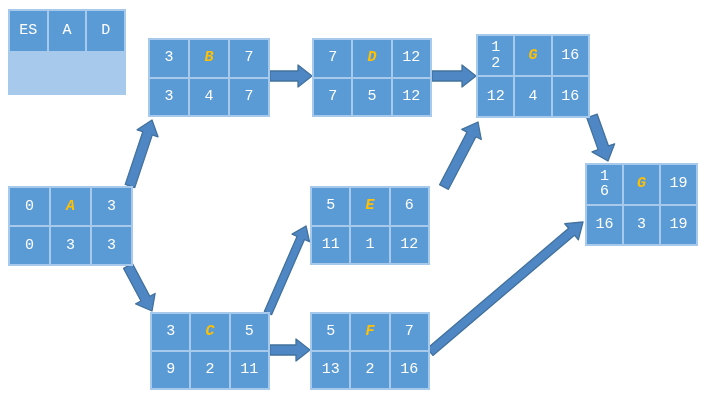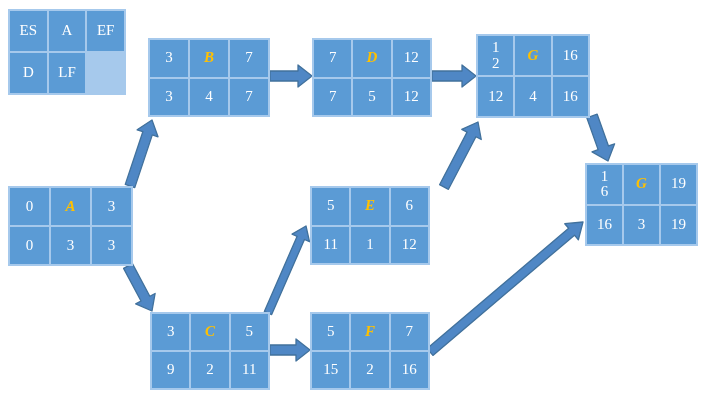--- a/index.html
+++ b/index.html
@@ -1,18 +1,18 @@
 <!DOCTYPE html>
 <html><head>
 <meta charset="utf-8">
 <style>
   html,body{margin:0;padding:0;background:#ffffff;}
   #canvas{
     position:relative;width:715px;height:400px;background:#ffffff;overflow:hidden;
-    font-family:Liberation Serif, serif;
+    font-family:Liberation Mono, monospace;
   }
   #arrows{position:absolute;left:0;top:0;z-index:1;}
   .node{
     position:absolute;z-index:2;display:grid;
     grid-template-columns:repeat(3,1fr);grid-template-rows:1fr 1fr;
     gap:2px;padding:2px;background:#a6c9ec;box-sizing:border-box;
   }
   .cell{
     background:#5b9bd5;color:#ffffff;display:flex;align-items:center;justify-content:center;
     font-size:15px;line-height:1.05;text-align:center;white-space:pre-line;
@@ -31,23 +31,21 @@
       <polygon points="432,81 462,81 462,87 476,76 462,65 462,71 432,71" class="arrow" fill="#4f87c5" stroke="#41719c" stroke-width="1.3"></polygon>
       <polygon points="271.6655956664539,314.6010647738534 304.46213515143023,239.51425068982863 309.5023291928044,241.71571475387708 306,226 292.0907497771483,234.1106570780733 297.13094381852244,236.31212114212175 264.3344043335461,311.3989352261466" class="arrow" fill="#4f87c5" stroke="#41719c" stroke-width="1.3"></polygon>
       <polygon points="270,355 296,355 296,361 310,350 296,339 296,345 270,345" class="arrow" fill="#4f87c5" stroke="#41719c" stroke-width="1.3"></polygon>
       <polygon points="448.4304910640441,189.31748763349998 475.9415256902441,136.72286261282346 481.258114967097,139.50384777302347 478,122 461.763954285303,129.3069021856235 467.0805435621559,132.0878873458235 439.5695089359559,184.68251236650002" class="arrow" fill="#4f87c5" stroke="#41719c" stroke-width="1.3"></polygon>
       <polygon points="432.91376722565224,355.4292798886523 574.482834263478,235.14183730749303 578.3678572310143,239.71421049236272 583,222 564.7702768446372,223.71090434531885 568.6552998121736,228.28327753018854 427.08623277434776,348.5707201113477" class="arrow" fill="#4f87c5" stroke="#41719c" stroke-width="1.3"></polygon>
       <polygon points="586.8178192034648,117.84255317210143 598.1276838562975,149.65154750819346 592.003288369483,151.82911034794972 608,161 614.6164409361825,143.78887832423436 608.492045449368,145.96644116399062 597.1821807965352,114.15744682789857" class="arrow" fill="#4f87c5" stroke="#41719c" stroke-width="1.3"></polygon>
     </svg>
 <div class="node" style="left: 8px; top: 9px; width: 118px; height: 86px;">
       <div class="cell">ES</div>
       <div class="cell">A</div>
-      <div class="cell">EF</div>
       <div class="cell">D</div>
-      <div class="cell">LF</div>
     </div>
     <div class="node" style="left: 148px; top: 38px; width: 122px; height: 79px;">
       <div class="cell">3</div>
       <div class="cell letter">B</div>
       <div class="cell">7</div>
       <div class="cell">3</div>
       <div class="cell">4</div>
       <div class="cell">7</div>
     </div>
     <div class="node" style="left: 312px; top: 38px; width: 120px; height: 79px;">
@@ -97,17 +95,17 @@
       <div class="cell letter">C</div>
       <div class="cell">5</div>
       <div class="cell">9</div>
       <div class="cell">2</div>
       <div class="cell">11</div>
     </div>
     <div class="node" style="left: 310px; top: 312px; width: 120px; height: 78px;">
       <div class="cell">5</div>
       <div class="cell letter">F</div>
       <div class="cell">7</div>
-      <div class="cell">15</div>
+      <div class="cell">13</div>
       <div class="cell">2</div>
       <div class="cell">16</div>
     </div>
   </div>
 
 </body></html>

